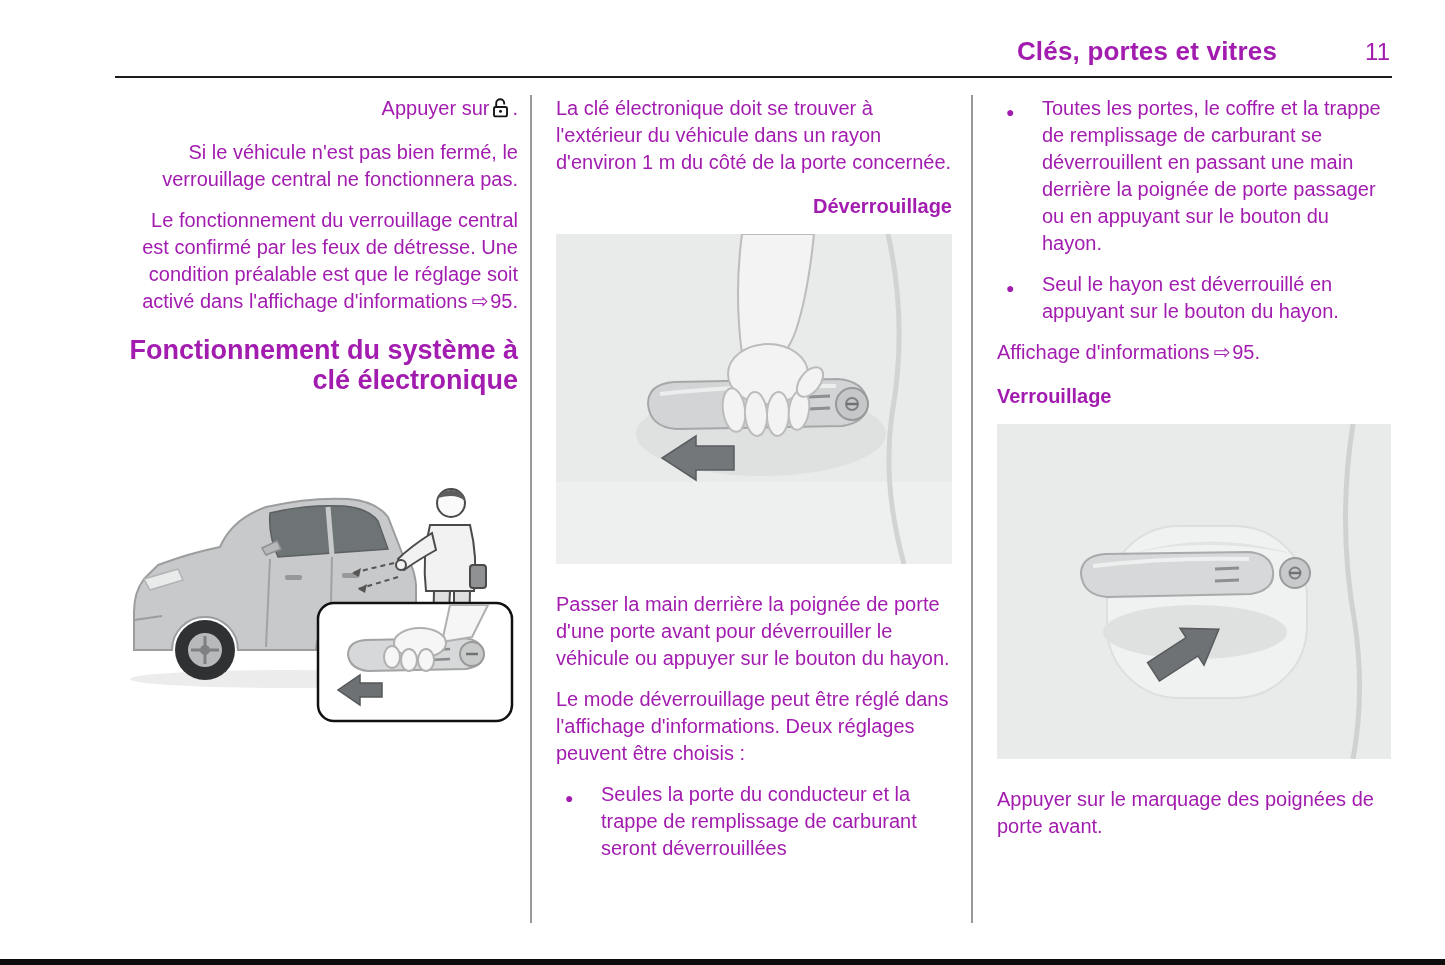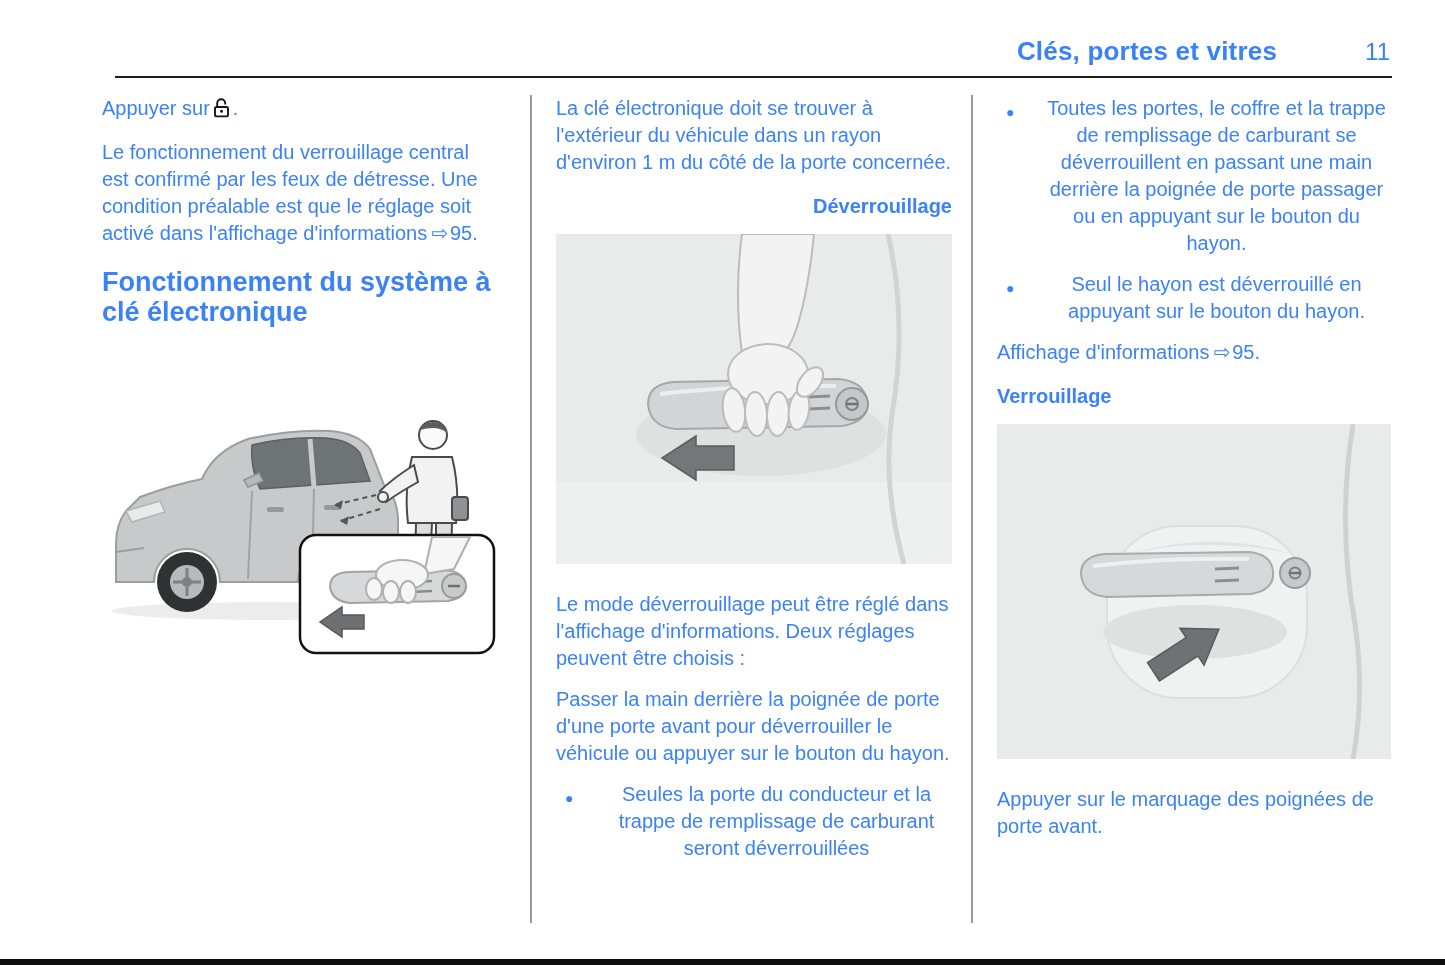--- a/index.html
+++ b/index.html
@@ -1,47 +1,47 @@
 <!DOCTYPE html>
 <html><head>
 <meta charset="utf-8">
 <style>
   html,body{margin:0;padding:0;background:#ffffff;}
   .page{
     position:relative;
     width:1445px;height:965px;
     background:#ffffff;
     font-family:"Liberation Sans","DejaVu Sans",sans-serif;
-    color:#3b82f6;
+    color:#a21caf;
     overflow:hidden;
   }
   
   .header{
     position:absolute;top:36px;left:115px;right:55px;
     display:flex;justify-content:flex-end;align-items:baseline;gap:88px;
   }
   .header-title{font-size:26px;font-weight:bold;letter-spacing:.2px;}
   .page-number{font-size:24px;}
   .rule{position:absolute;top:76px;left:115px;width:1277px;height:2px;background:#1c1c1c;}
   .bottom-edge{position:absolute;left:0;bottom:0;width:100%;height:6px;background:#0d0d0d;}
 
   
   .col{position:absolute;top:95px;font-size:20px;line-height:27px;}
-  .col1{left:102px;width:398px;}
+  .col1{left:120px;width:398px;text-align:right;}
   .col2{left:556px;width:396px;}
   .col3{left:997px;width:394px;}
   .vdiv{position:absolute;top:95px;width:2px;height:828px;background:#9a9a9a;}
   .vdiv1{left:530px;}
   .vdiv2{left:971px;}
 
   p{margin:0 0 14px 0;}
   .h-bold{font-weight:bold;margin:17px 0 0 0;}
   .h-section{font-size:27px;font-weight:bold;line-height:30px;margin:20px 0 10px 0;}
 
-  .bullet{position:relative;padding-left:45px;margin:0 0 14px 0;text-align:center;}
+  .bullet{position:relative;padding-left:45px;margin:0 0 14px 0;}
   .bullet::before{content:"●";position:absolute;left:9px;top:4px;font-size:14px;}
   .bullet-cont{padding-left:45px;margin:0 0 14px 0;}
 
   .inline-icon{display:inline-block;vertical-align:-3px;margin:0 3px;}
   .ref{white-space:nowrap;}
   .ref-arrow{font-family:"DejaVu Sans",sans-serif;padding:0 2px 0 4px;}
 
   figure{margin:0;}
   .fig{display:block;}
   .fig-car{margin-top:12px;}
@@ -62,20 +62,21 @@
   <div class="vdiv vdiv2"></div>
 
   <div class="col col1">
     <p>
       <span>Appuyer sur</span><span class="inline-icon"><svg width="17" height="20" viewBox="0 0 17 20">
             <path d="M4.2 9 V5.2 a4 4 0 0 1 8 0 V6.4" fill="none" stroke="#151515" stroke-width="1.9"></path>
             <rect x="2" y="9" width="13" height="9.4" rx="1.6" fill="#ffffff" stroke="#151515" stroke-width="1.9"></rect>
             <circle cx="8.5" cy="13.2" r="1.5" fill="#151515"></circle>
           </svg></span><span>.</span>
     </p>
+    <p>Si le véhicule n'est pas bien fermé, le verrouillage central ne fonctionnera pas.</p>
     <p>
       <span>Le fonctionnement du verrouillage central est confirmé par les feux de détresse. Une condition préalable est que le réglage soit activé dans l'affichage d'informations</span><span class="ref"><span class="ref-arrow">⇨</span><span>95.</span></span>
     </p>
     <div class="h-section">Fonctionnement du système à clé électronique</div>
 
     <figure class="fig fig-car">
       <svg width="398" height="318" viewBox="0 0 398 318">
         <ellipse cx="165" cy="272" rx="155" ry="9" fill="#ececec"></ellipse>
 
         <g>
@@ -171,22 +172,22 @@
           <ellipse cx="178" cy="176" rx="11" ry="22" transform="rotate(-8 178 176)"></ellipse>
           <ellipse cx="200" cy="180" rx="11" ry="22" transform="rotate(-4 200 180)"></ellipse>
           <ellipse cx="222" cy="180" rx="11" ry="22" transform="rotate(2 222 180)"></ellipse>
           <ellipse cx="243" cy="176" rx="10" ry="20" transform="rotate(8 243 176)"></ellipse>
           <ellipse cx="254" cy="148" rx="10" ry="17" transform="rotate(38 254 148)"></ellipse>
         </g>
         <polygon points="178,212 140,212 140,202 106,224 140,246 140,236 178,236" fill="#73777a" stroke="#5a5e60" stroke-width="1.5"></polygon>
       </svg>
     </figure>
 
+    <p>Passer la main derrière la poignée de porte d'une porte avant pour déverrouiller le véhicule ou appuyer sur le bouton du hayon.</p>
     <p>Le mode déverrouillage peut être réglé dans l'affichage d'informations. Deux réglages peuvent être choisis :</p>
-    <p>Passer la main derrière la poignée de porte d'une porte avant pour déverrouiller le véhicule ou appuyer sur le bouton du hayon.</p>
     <div class="bullet">Seules la porte du conducteur et la trappe de remplissage de carburant seront déverrouillées</div>
   </div>
 
   <div class="col col3">
     <div class="bullet">Toutes les portes, le coffre et la trappe de remplissage de carburant se déverrouillent en passant une main derrière la poignée de porte passager ou en appuyant sur le bouton du hayon.</div>
     <div class="bullet">Seul le hayon est déverrouillé en appuyant sur le bouton du hayon.</div>
     <p>
       <span>Affichage d'informations</span><span class="ref"><span class="ref-arrow">⇨</span><span>95.</span></span>
     </p>
     <div class="h-bold" style="margin-bottom:8px;">Verrouillage</div>

